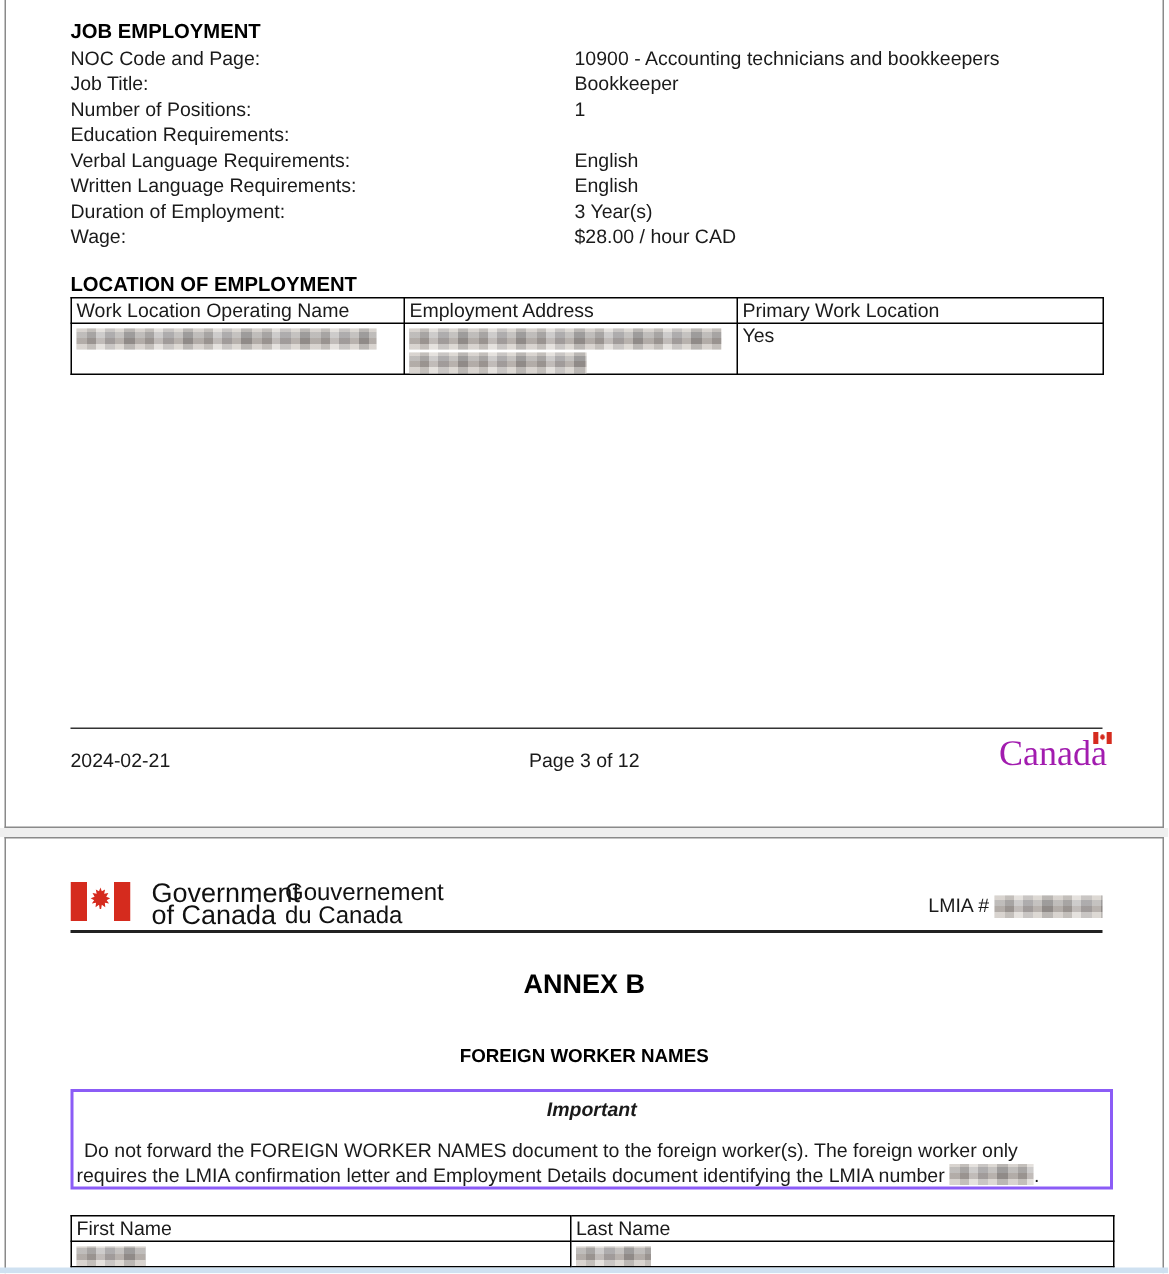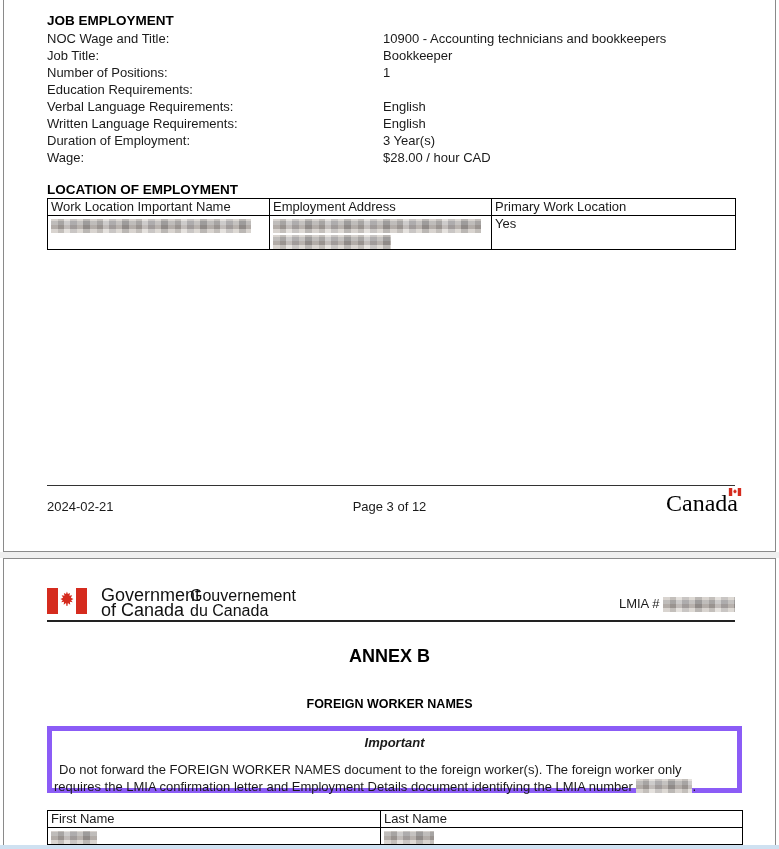--- a/index.html
+++ b/index.html
@@ -43,35 +43,35 @@
     border:1px solid #000; font-size:13px; font-weight:normal; text-align:left;
     padding:0 3px; vertical-align:top;
   }
   .loc-table th { height:17px; }
   .loc-table td { height:32px; }
 
   
   .footer-rule { position:absolute; left:43px; top:485px; width:688px; height:1px; background:#333; }
   .footer-date { position:absolute; left:43px; top:499px; }
   .footer-page { position:absolute; left:0; top:499px; width:100%; text-align:center; }
-  .wordmark { position:absolute; right:37px; top:490px; font-family:"Liberation Serif", serif; font-size:24px; color:#000000; }
+  .wordmark { position:absolute; right:37px; top:490px; font-family:"Liberation Serif", serif; font-size:24px; color:#a21caf; }
   .wordmark .wm-flag { position:absolute; right:-4px; top:-2px; }
 
   
   .fip-flag { position:absolute; left:43px; top:29px; }
   .fip-en { position:absolute; left:97px; top:29px; font-size:18px; line-height:15px; color:#111; }
   .fip-fr { position:absolute; left:186px; top:29px; font-size:16px; line-height:15px; color:#111; }
   .lmia-line { position:absolute; right:40px; top:37px; font-size:13px; }
   .header-rule { position:absolute; left:43px; top:61px; width:688px; height:2px; background:#222; }
 
   .annex-title { position:absolute; left:0; top:87px; width:100%; text-align:center; font-size:18px; font-weight:bold; color:#000; }
   .annex-subtitle { position:absolute; left:0; top:138px; width:100%; text-align:center; font-size:12.5px; font-weight:bold; color:#000; }
 
   
-  .important-box { position:absolute; left:43px; top:167px; width:695px; height:67px; border:5px solid #8b5cf6; }
+  .important-box { position:absolute; left:43px; top:167px; width:695px; height:67px; border:2px solid #8b5cf6; }
   .imp-heading { margin-top:4px; text-align:center; font-size:13px; font-weight:bold; font-style:italic; }
   .imp-body { margin-top:11px; font-size:13px; line-height:17px; padding:0 2px; }
   .imp-line1 { padding-left:5px; }
   .r-imp { width:56px; height:14px; vertical-align:-2px; }
 
   
   .worker-table { position:absolute; left:43px; top:251px; width:695px; border-collapse:collapse; table-layout:fixed; }
   .worker-table th, .worker-table td {
     border:1px solid #000; font-size:13px; font-weight:normal; text-align:left;
     padding:0 3px; vertical-align:top;
@@ -90,21 +90,21 @@
 <body>
 
 <div class="viewport">
 
   <div class="page page-1">
 
     <div class="h-section" style="top:13px;">JOB EMPLOYMENT</div>
 
     <div class="fields">
       <div class="field-row">
-        <span class="field-label">NOC Wage and Title:</span>
+        <span class="field-label">NOC Code and Page:</span>
         <span class="field-value">10900 - Accounting technicians and bookkeepers</span>
       </div>
       <div class="field-row">
         <span class="field-label">Job Title:</span>
         <span class="field-value">Bookkeeper</span>
       </div>
       <div class="field-row">
         <span class="field-label">Number of Positions:</span>
         <span class="field-value">1</span>
       </div>
@@ -132,21 +132,21 @@
     <div class="h-section" style="top:182px;">LOCATION OF EMPLOYMENT</div>
 
     <table class="loc-table">
       <colgroup>
           <col style="width:222px">
           <col style="width:222px">
           <col style="width:244px">
         </colgroup>
       <thead>
         <tr>
-          <th>Work Location Important Name</th>
+          <th>Work Location Operating Name</th>
           <th>Employment Address</th>
           <th>Primary Work Location</th>
         </tr>
       </thead>
       <tbody>
         <tr>
           <td><span class="redacted r-loc1"></span></td>
           <td>
             <span class="redacted r-addr1"></span><br>
             <span class="redacted r-addr2"></span>

